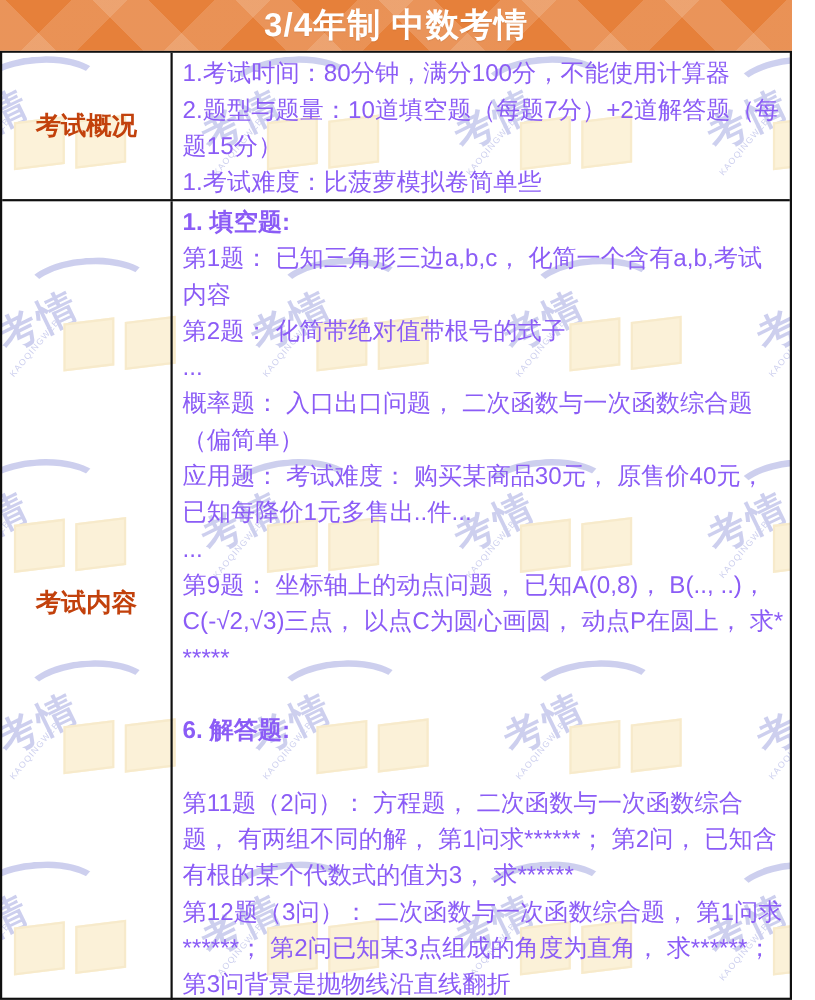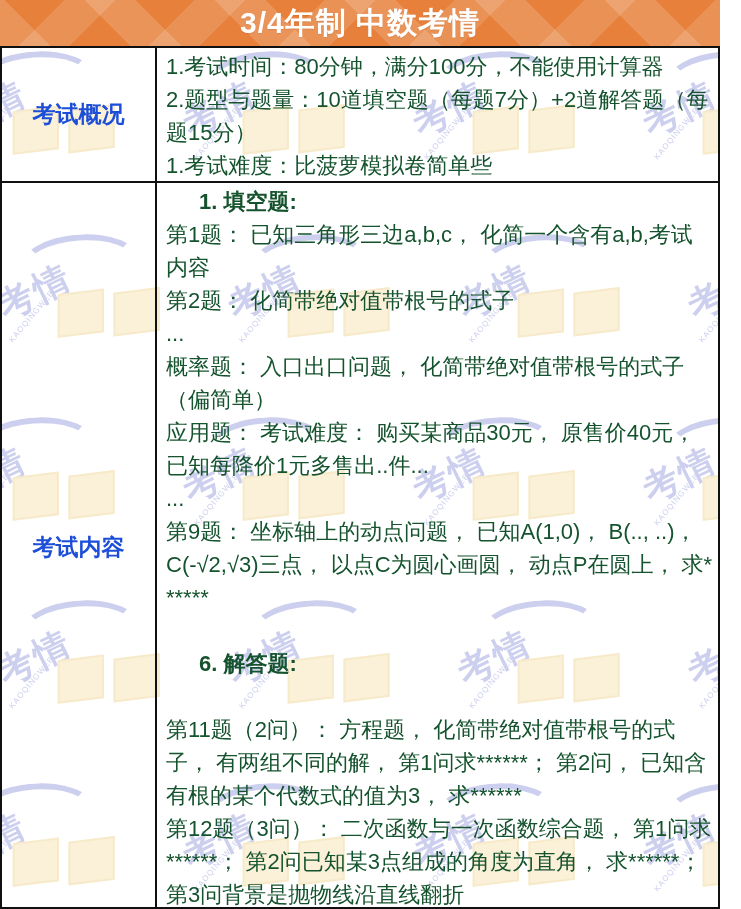--- a/index.html
+++ b/index.html
@@ -67,31 +67,31 @@
     display: flex; flex-direction: column;
     background: transparent;
   }
   .trow { display: flex; }
   .trow.overview { height: 135px; border-bottom: 2px solid #101010; }
   .trow.content  { flex: 1; }
   .cell-label {
     width: 155px; flex: 0 0 155px;
     border-right: 2px solid #101010;
     display: flex; align-items: center; justify-content: center;
-    font-size: 23px; font-weight: bold; color: #1d4ed8;
+    font-size: 23px; font-weight: bold; color: #c2410c;
   }
   .cell-content {
     flex: 1;
     padding: 2px 4px 0 9px;
     font-size: 22px;
     line-height: 33px;
-    color: #14532d;
+    color: #8b5cf6;
   }
   .line { min-height: 33px; word-break: break-all; }
-  .line.bold { font-weight: bold; margin-left: 33px; }
+  .line.bold { font-weight: bold; }
 </style>
 </head>
 <body>
 
 <div class="page">
 
   <div class="banner">
     <span class="banner-text">3/4年制 中数考情</span>
   </div>
 
@@ -250,35 +250,35 @@
       <div class="cell-content">
 
           <div class="line bold">1. 填空题:</div>
 
           <div class="line">第1题： 已知三角形三边a,b,c， 化简一个含有a,b,考试内容</div>
 
           <div class="line">第2题： 化简带绝对值带根号的式子</div>
 
           <div class="line">...</div>
 
-          <div class="line">概率题： 入口出口问题， 化简带绝对值带根号的式子（偏简单）</div>
+          <div class="line">概率题： 入口出口问题， 二次函数与一次函数综合题（偏简单）</div>
 
           <div class="line">应用题： 考试难度： 购买某商品30元， 原售价40元， 已知每降价1元多售出..件...</div>
 
           <div class="line">...</div>
 
-          <div class="line">第9题： 坐标轴上的动点问题， 已知A(1,0)， B(.., ..)， C(-√2,√3)三点， 以点C为圆心画圆， 动点P在圆上， 求******</div>
+          <div class="line">第9题： 坐标轴上的动点问题， 已知A(0,8)， B(.., ..)， C(-√2,√3)三点， 以点C为圆心画圆， 动点P在圆上， 求******</div>
 
 
           <div class="line"></div>
 
           <div class="line bold">6. 解答题:</div>
 
           <div class="line"></div>
 
-          <div class="line">第11题（2问）： 方程题， 化简带绝对值带根号的式子， 有两组不同的解， 第1问求******； 第2问， 已知含有根的某个代数式的值为3， 求******</div>
+          <div class="line">第11题（2问）： 方程题， 二次函数与一次函数综合题， 有两组不同的解， 第1问求******； 第2问， 已知含有根的某个代数式的值为3， 求******</div>
 
           <div class="line">第12题（3问）： 二次函数与一次函数综合题， 第1问求******； 第2问已知某3点组成的角度为直角， 求******； 第3问背景是抛物线沿直线翻折</div>
         </div>
     </section>
 
   </div>
 </div>
 
 </body></html>

